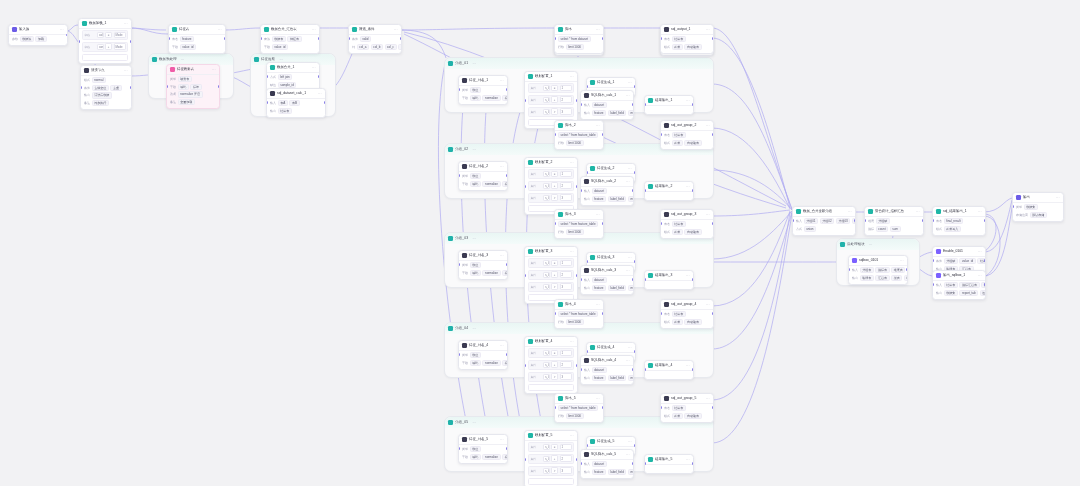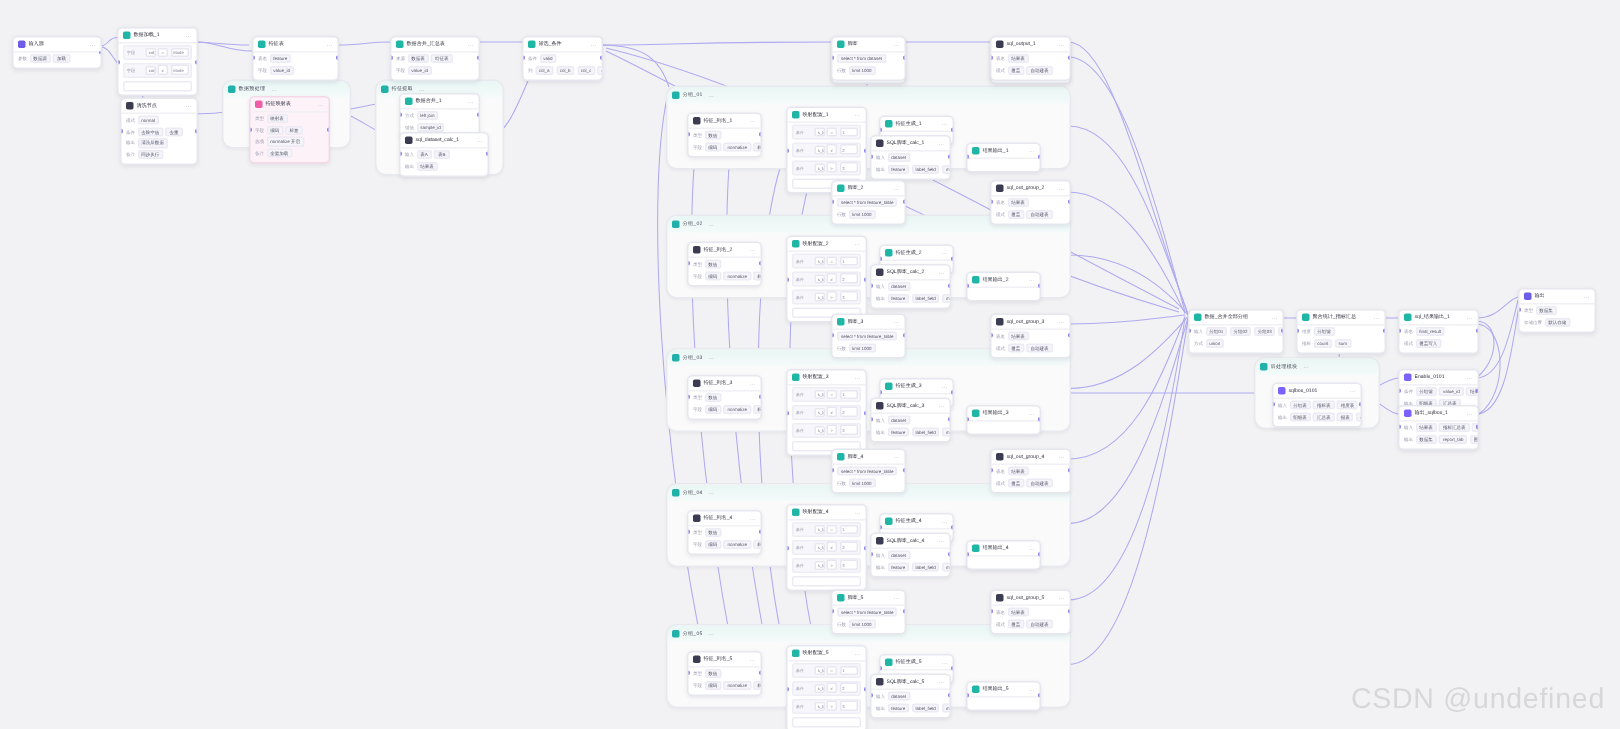--- a/index.html
+++ b/index.html
@@ -1254,14 +1254,13 @@
           </div>
           <div class="nrow">
             <span class="nlbl">存储位置</span>
             <span class="chip">默认存储</span>
           </div>
         </div>
         <span class="port l"></span>
       </div>
     </div>
 
-  <div id="watermark">CSDN @undefined</div>
 </div>
 
 </body></html>

